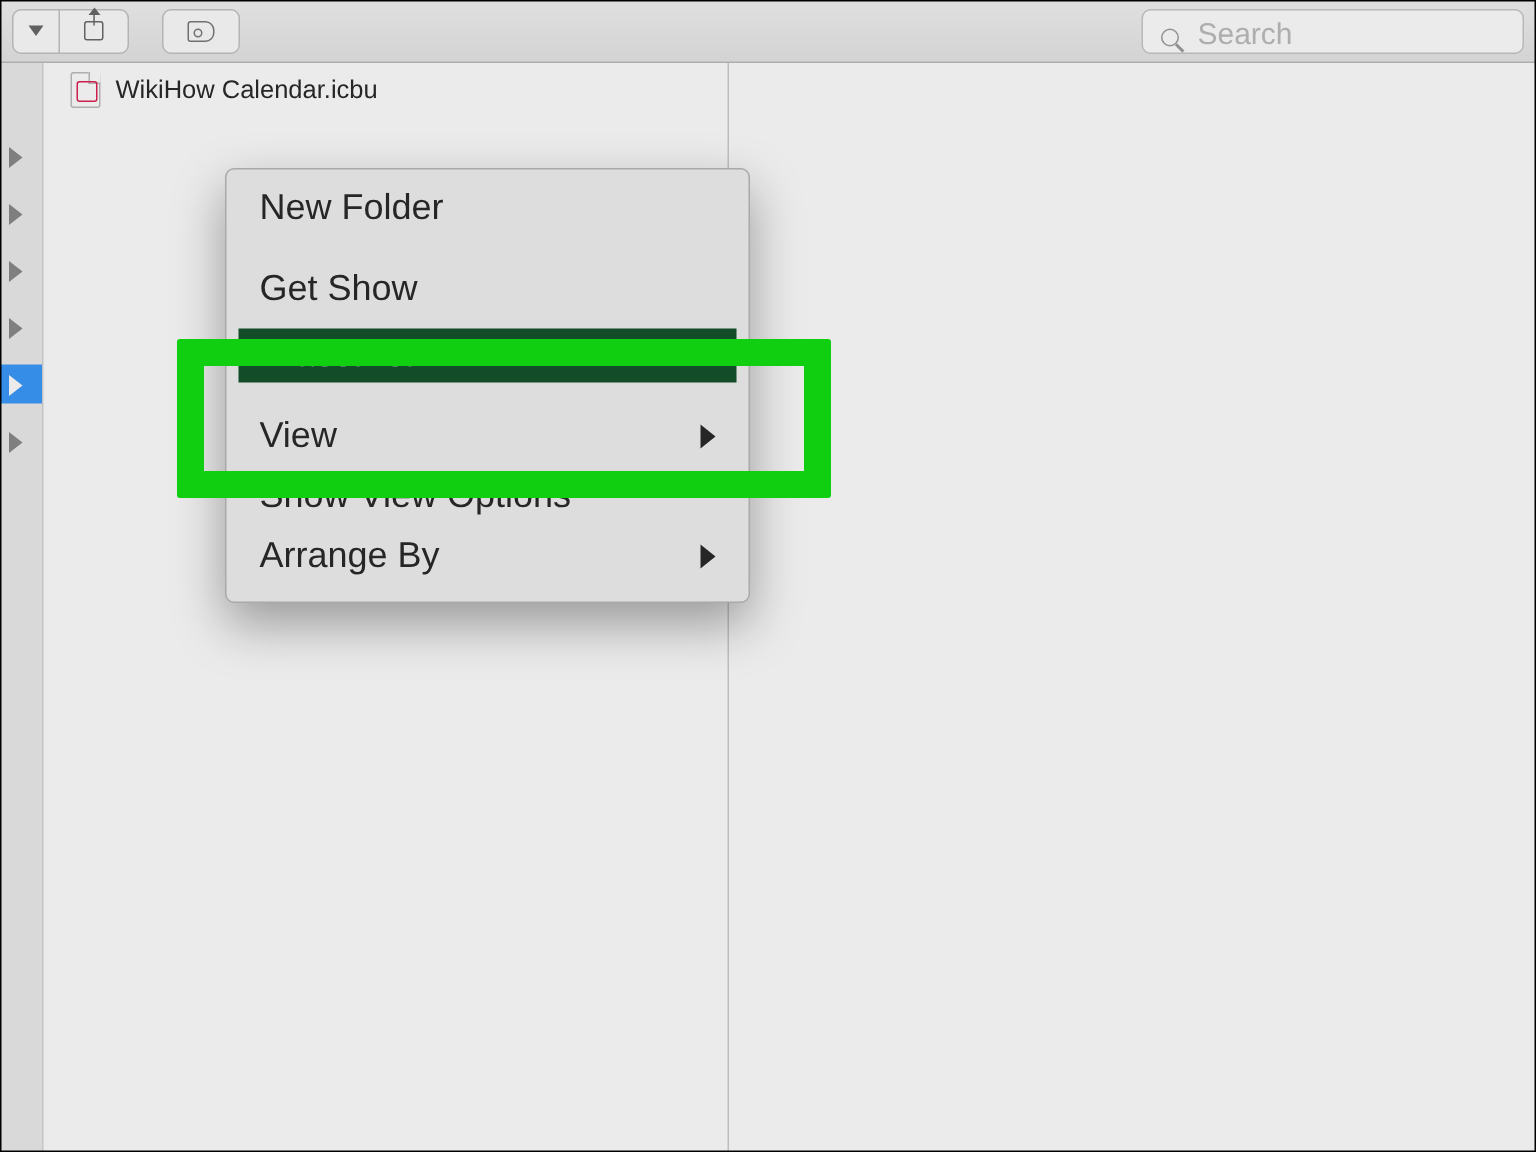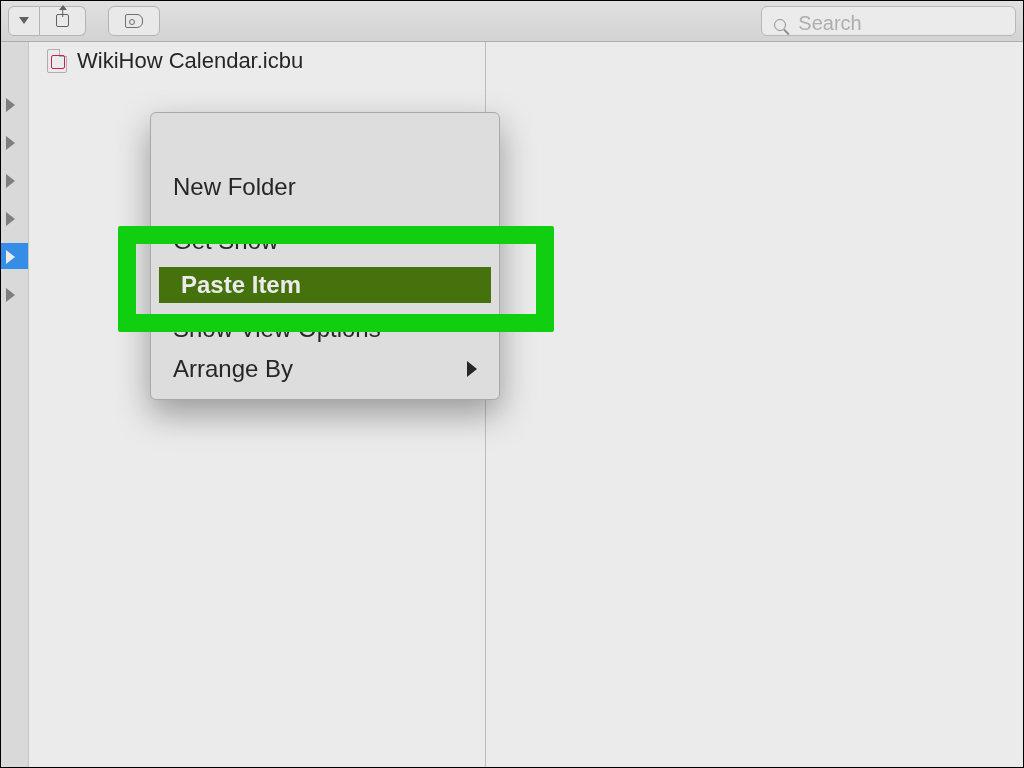--- a/index.html
+++ b/index.html
@@ -64,47 +64,47 @@
   }
   .gutter-tri.sel { border-left-color: #ffffff; background: transparent; }
   .gutter-tri-bg { position: absolute; left: 0; width: 28px; height: 26px; background: #3b99fc; }
 
   .filecol {
     position: absolute; left: 28px; top: 42px; bottom: 0; width: 458px;
     background: #ffffff; border-right: 1px solid #cfcfcf; border-left: 1px solid #d6d6d6;
   }
   .restcol { position: absolute; left: 486px; right: 0; top: 42px; bottom: 0; background: #ffffff; }
 
-  .file-row { display: flex; align-items: center; gap: 10px; padding: 6px 10px 6px 18px; color: #2a2a2a; font-size: 22px; }
+  .file-row { display: flex; align-items: center; gap: 10px; padding: 6px 10px 6px 18px; color: #2a2a2a; font-size: 17px; }
   .file-icon { width: 20px; height: 24px; border: 1px solid #bdbdbd; border-radius: 2px; background: #fff; position: relative; }
   .file-icon::before { content: ""; position: absolute; right: -1px; top: -1px; width: 7px; height: 7px; background: #fff; border-left: 1px solid #bdbdbd; border-bottom: 1px solid #bdbdbd; }
   .file-icon::after { content: ""; position: absolute; left: 3px; top: 5px; width: 12px; height: 12px; border: 1px solid #d25; border-radius: 2px; }
 
   
   .ctx {
     position: absolute; left: 150px; top: 112px; width: 350px;
     background: #f0f0f0; border: 1px solid #b8b8b8; border-radius: 6px;
     box-shadow: 0 14px 34px rgba(0,0,0,0.35);
     padding: 6px 0 10px 0; z-index: 50;
   }
   .ctx-item {
     padding: 6px 22px; font-size: 24px; color: #2a2a2a;
     display: flex; align-items: center; justify-content: space-between;
   }
-  .ctx-item.space-below { margin-bottom: 14px; margin-top: 48px; }
+  .ctx-item.space-below { margin-bottom: 14px; }
   .ctx-item.space-above { margin-top: 12px; }
   .ctx-sub { width: 0; height: 0; border-top: 8px solid transparent; border-bottom: 8px solid transparent; border-left: 10px solid #2a2a2a; }
 
   .ctx-highlight-row {
     position: relative;
     height: 44px; margin: 2px 0 2px 0;
   }
   .ctx-highlight-inner {
     position: absolute; left: 8px; right: 8px; top: 4px; bottom: 4px;
-    background: #4d7c0f; display: flex; align-items: center;
+    background: #14532d; display: flex; align-items: center;
     padding: 0 22px; color: #ffffff; font-size: 24px; font-weight: 600;
   }
 
   
   .green-box {
     position: absolute; left: 118px; top: 226px; width: 436px; height: 106px;
     border: 18px solid #12e012; z-index: 60; background: transparent; pointer-events: none;
     border-radius: 2px;
   }
 
@@ -161,20 +161,24 @@
   <div class="ctx-item">
     <span>Get Show</span>
   </div>
 
   <div class="ctx-highlight-row">
     <div class="ctx-highlight-inner">
       <span>Paste Item</span>
     </div>
   </div>
 
+  <div class="ctx-item space-above">
+    <span>View</span>
+    <span class="ctx-sub"></span>
+  </div>
   <div class="ctx-item">
     <span>Show View Options</span>
   </div>
   <div class="ctx-item">
     <span>Arrange By</span>
     <span class="ctx-sub"></span>
   </div>
 </div>
 
 <div class="green-box"></div>

